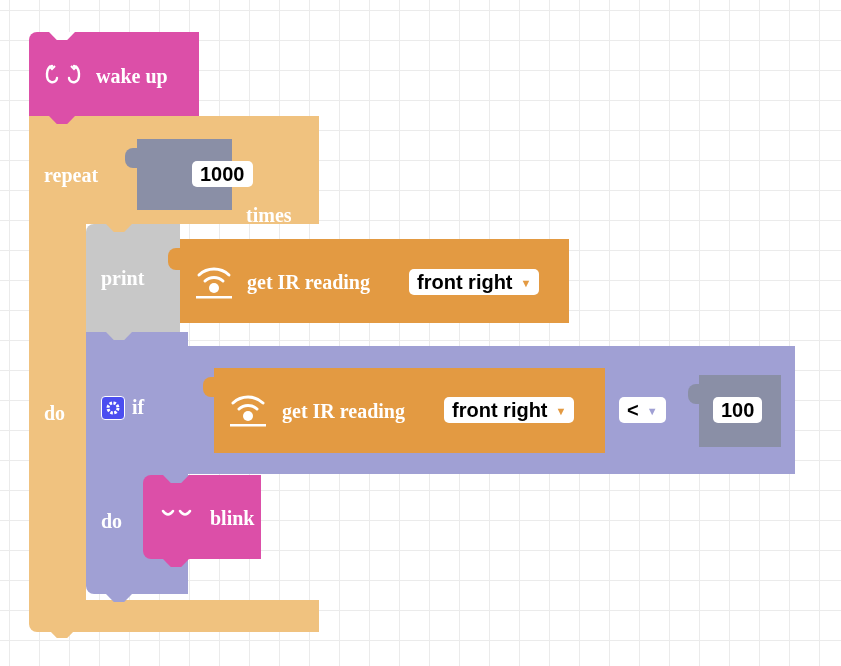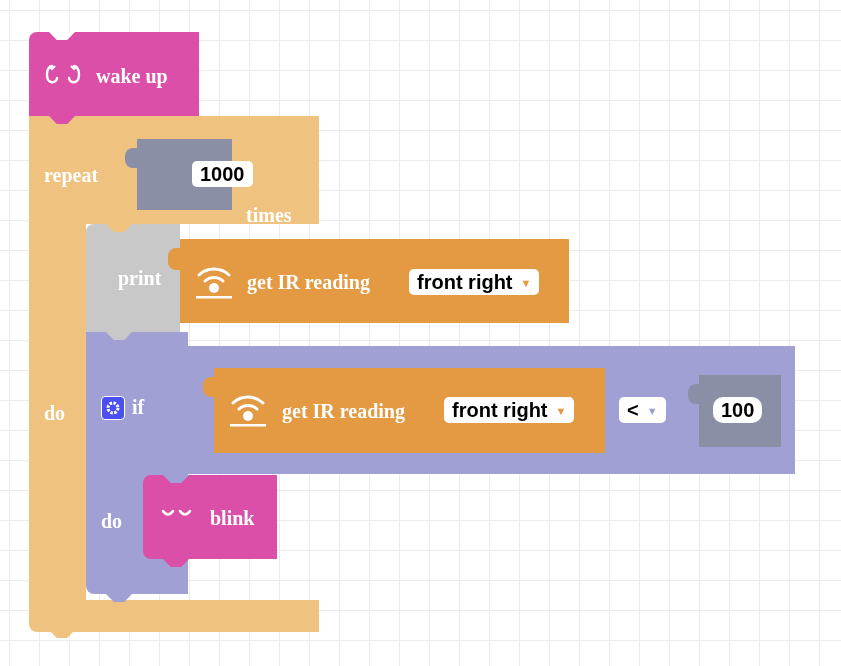--- a/index.html
+++ b/index.html
@@ -46,21 +46,21 @@
       <path d="M6 4 L9 7 L12 4" fill="none" stroke="#fff" stroke-width="2"></path>
       <path d="M31 4 C37 5 38 18 32 20 C28 21 26 18 26 16" fill="none" stroke="#fff" stroke-width="2.4" stroke-linecap="round"></path>
       <path d="M28 4 L31 7 L34 4" fill="none" stroke="#fff" stroke-width="2"></path>
     </svg>
   </span>
   <span class="lbl" style="left:67px;top:34px;">wake up</span>
 </div>
 <div class="notch" style="left:49px;top:116px;background:#dc4fa8;clip-path:polygon(0 0,100% 0,70% 100%,30% 100%);"></div>
 
 <div class="blk" style="left:86px;top:224px;width:94px;height:108px;background:#c8c8c8;border-radius:8px 0 0 0;">
-  <span class="lbl" style="left:32px;top:44px;">print</span>
+  <span class="lbl" style="left:15px;top:44px;">print</span>
 </div>
 <div class="notch" style="left:106px;top:224px;background:#f0c27f;clip-path:polygon(0 0,100% 0,70% 100%,30% 100%);"></div>
 
 <div class="blk" style="left:180px;top:239px;width:389px;height:84px;background:#e39a42;">
   <span style="position:absolute;left:14px;top:26px;">
     <svg width="40" height="34" viewBox="0 0 40 34">
       <path d="M5 10 A22 22 0 0 1 35 10" fill="none" stroke="#fff" stroke-width="3" stroke-linecap="round"></path>
       <path d="M11 16 A13 13 0 0 1 29 16" fill="none" stroke="#fff" stroke-width="3" stroke-linecap="round"></path>
       <circle cx="20" cy="23" r="5" fill="#fff"></circle>
       <rect x="2" y="31" width="36" height="2.5" fill="#fff"></rect>
@@ -95,23 +95,23 @@
   </span>
   <span class="lbl" style="left:68px;top:33px;">get IR reading</span>
   <span class="field" style="left:230px;top:29px;"><span>front right</span><span class="arrow" style="color:#e39a42;">▼</span></span>
 </div>
 <div class="blk" style="left:203px;top:377px;width:13px;height:20px;background:#e39a42;border-radius:8px 0 0 8px;"></div>
 
 <span class="field" style="left:619px;top:397px;"><span>&lt;</span><span class="arrow" style="color:#a0a0d4;">▼</span></span>
 
 <div class="blk" style="left:699px;top:375px;width:82px;height:72px;background:#8a8fa6;"></div>
 <div class="blk" style="left:688px;top:384px;width:13px;height:20px;background:#8a8fa6;border-radius:8px 0 0 8px;"></div>
-<span class="field" style="left:713px;top:397px;border-radius:10px;">100</span>
+<span class="field" style="left:713px;top:397px;">100</span>
 
-<div class="blk" style="left:143px;top:475px;width:134px;height:84px;background:#dc4fa8;border-radius:8px 0 0 8px;">
+<div class="blk" style="left:143px;top:475px;width:118px;height:84px;background:#dc4fa8;border-radius:8px 0 0 8px;">
   <span style="position:absolute;left:17px;top:30px;">
     <svg width="34" height="16" viewBox="0 0 34 16">
       <path d="M3 6 Q8 13 13 6" fill="none" stroke="#fff" stroke-width="2.6" stroke-linecap="round"></path>
       <path d="M20 6 Q25 13 30 6" fill="none" stroke="#fff" stroke-width="2.6" stroke-linecap="round"></path>
     </svg>
   </span>
   <span class="lbl" style="left:67px;top:33px;">blink</span>
 </div>
 <div class="notch" style="left:163px;top:475px;background:#a0a0d4;clip-path:polygon(0 0,100% 0,70% 100%,30% 100%);"></div>
 <div class="notch" style="left:163px;top:559px;background:#dc4fa8;clip-path:polygon(0 0,100% 0,70% 100%,30% 100%);"></div>

